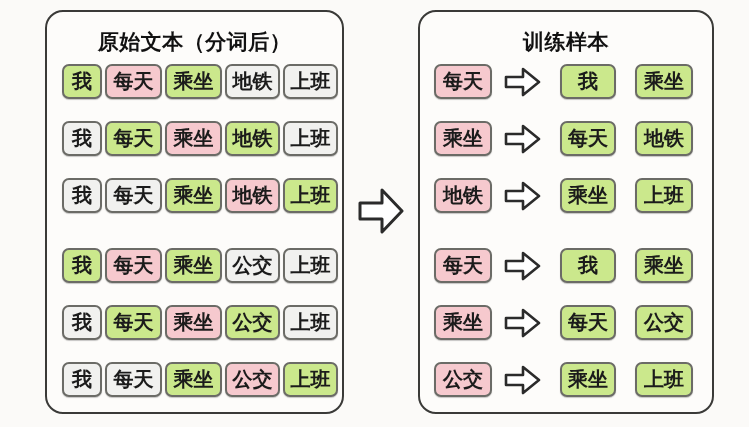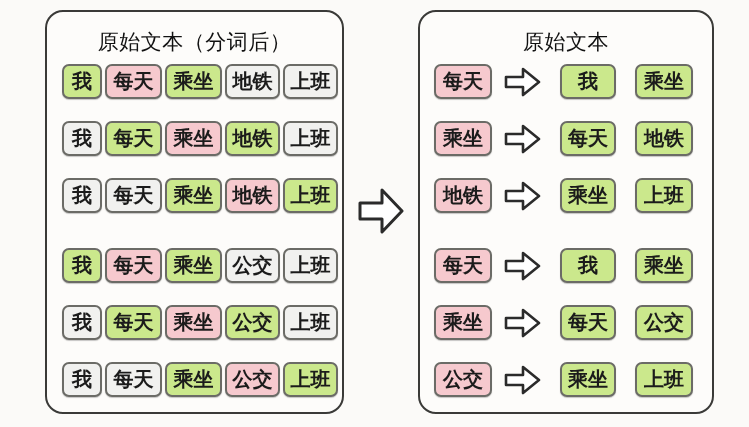--- a/index.html
+++ b/index.html
@@ -33,21 +33,21 @@
   #panel-source { left: 45px;  top: 10px; width: 299px; height: 404px; }
   #panel-samples { left: 418px; top: 10px; width: 296px; height: 404px; }
 
   .panel-title {
     position: absolute;
     left: 0;
     right: 0;
     top: 16px;
     text-align: center;
     font-size: 21px;
-    font-weight: normal;
+    font-weight: bold;
     color: #111;
     letter-spacing: 0.5px;
     white-space: nowrap;
   }
 
   
   .chip {
     position: absolute;
     box-sizing: border-box;
     height: 35px;
@@ -122,21 +122,21 @@
     <div class="chip green" style="left:165px; top:362px; width:57px;">乘坐</div>
     <div class="chip pink" style="left:225px; top:362px; width:55px;">公交</div>
     <div class="chip green" style="left:283px; top:362px; width:55px;">上班</div>
   </div>
 
   <svg class="arrow-svg" style="left:358px; top:185px;" width="46" height="52" viewBox="0 0 46 52">
     <path d="M2,18 L24,18 L24,5 L44,26 L24,47 L24,34 L2,34 Z" fill="#ffffff" stroke="#2b2b2b" stroke-width="3" stroke-linejoin="round"></path>
   </svg>
 
   <div class="panel" id="panel-samples">
-    <div class="panel-title">原始文本</div>
+    <div class="panel-title">训练样本</div>
   </div>
 
   <div class="row-group">
 
     <div class="chip pink" style="left:434px; top:64px;  width:58px;">每天</div>
     <svg class="arrow-svg" style="left:504px; top:66px;" width="37" height="32" viewBox="0 0 37 32">
       <path d="M2,11 L19,11 L19,3 L35,16 L19,29 L19,21 L2,21 Z" fill="#ffffff" stroke="#2b2b2b" stroke-width="2.6" stroke-linejoin="round"></path>
     </svg>
     <div class="chip green" style="left:560px; top:64px;  width:56px;">我</div>
     <div class="chip green" style="left:635px; top:64px;  width:58px;">乘坐</div>

